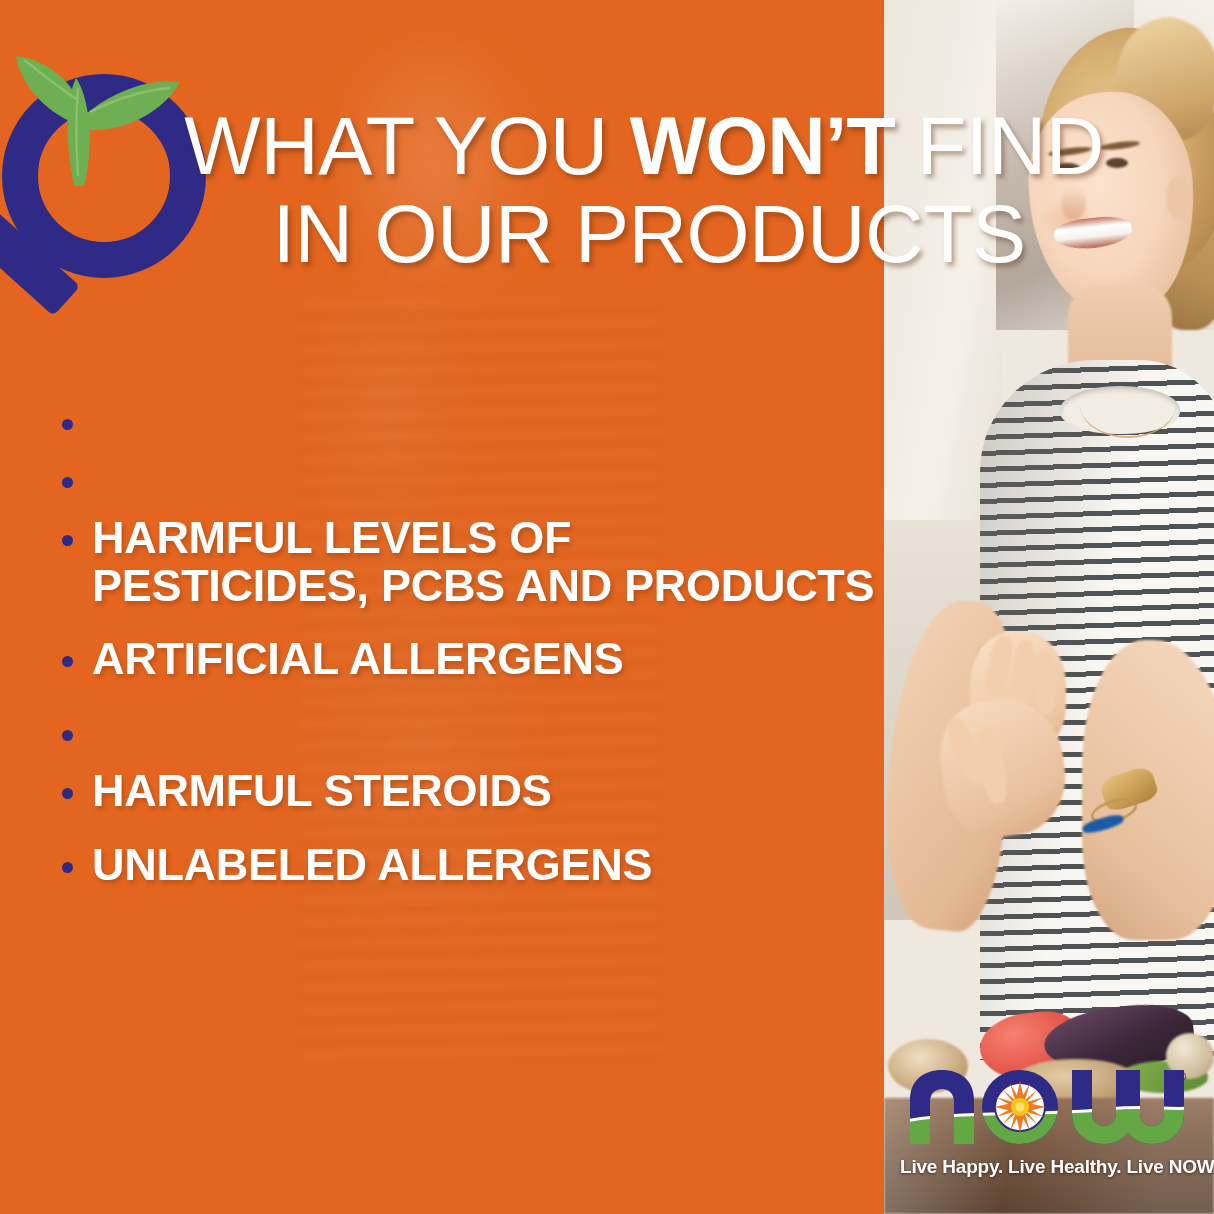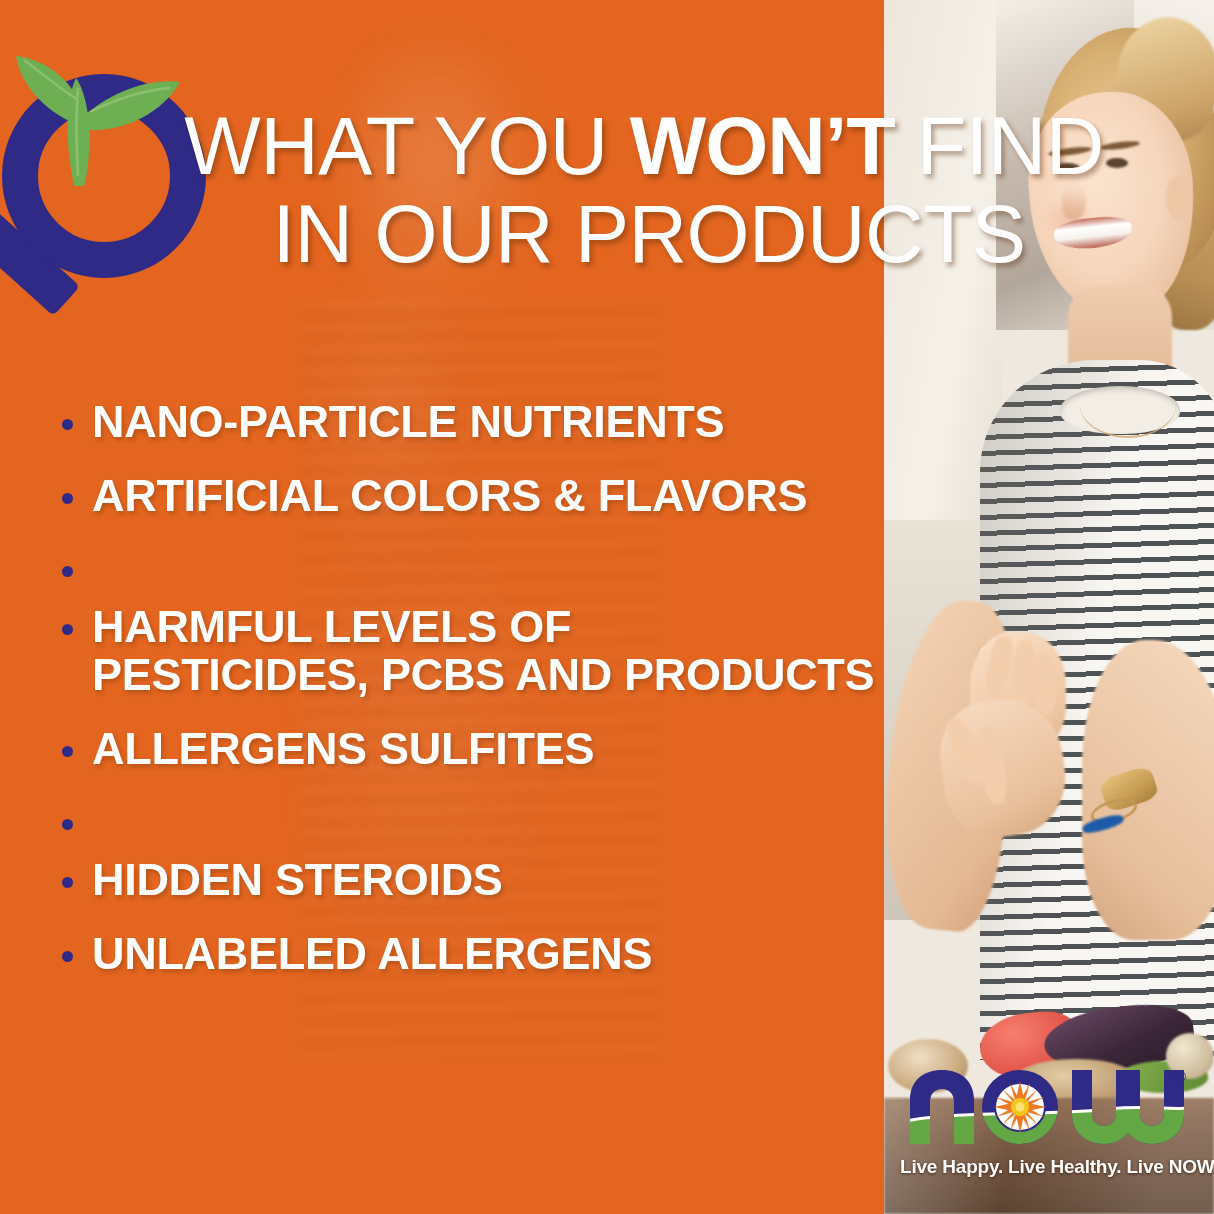--- a/index.html
+++ b/index.html
@@ -380,44 +380,39 @@
   </div>
 
   <div class="headline">
     <span class="hl-line l1"><span>WHAT YOU </span><span class="hl-strong">WON’T</span><span> FIND</span></span>
     <span class="hl-line l2">IN OUR PRODUCTS</span>
   </div>
 
   <div class="bullets" id="bullet-list">
       <div class="bullet-row">
         <span class="bullet-dot"></span>
-        <span class="bullet-text">NANO-PARTICLE NUTRIENTS</span>
-      </div>
-      <div class="bullet-row">
-        <span class="bullet-dot"></span>
-        <span class="bullet-text">ARTIFICIAL COLORS &amp; FLAVORS</span>
       </div>
       <div class="bullet-row">
         <span class="bullet-dot"></span>
       </div>
       <div class="bullet-row">
         <span class="bullet-dot"></span>
         <span class="bullet-text">HARMFUL LEVELS OF
 PESTICIDES, PCBS AND PRODUCTS</span>
       </div>
       <div class="bullet-row">
         <span class="bullet-dot"></span>
-        <span class="bullet-text">ALLERGENS SULFITES</span>
-      </div>
-      <div class="bullet-row">
-        <span class="bullet-dot"></span>
-      </div>
-      <div class="bullet-row">
-        <span class="bullet-dot"></span>
-        <span class="bullet-text">HIDDEN STEROIDS</span>
+        <span class="bullet-text">ARTIFICIAL ALLERGENS</span>
+      </div>
+      <div class="bullet-row">
+        <span class="bullet-dot"></span>
+      </div>
+      <div class="bullet-row">
+        <span class="bullet-dot"></span>
+        <span class="bullet-text">HARMFUL STEROIDS</span>
       </div>
       <div class="bullet-row">
         <span class="bullet-dot"></span>
         <span class="bullet-text">UNLABELED ALLERGENS</span>
       </div>
     </div>
 
   <div class="logo-wrap">
     <div class="logo-mark">
       <svg width="290" height="84" viewBox="0 0 290 84" aria-hidden="true">

